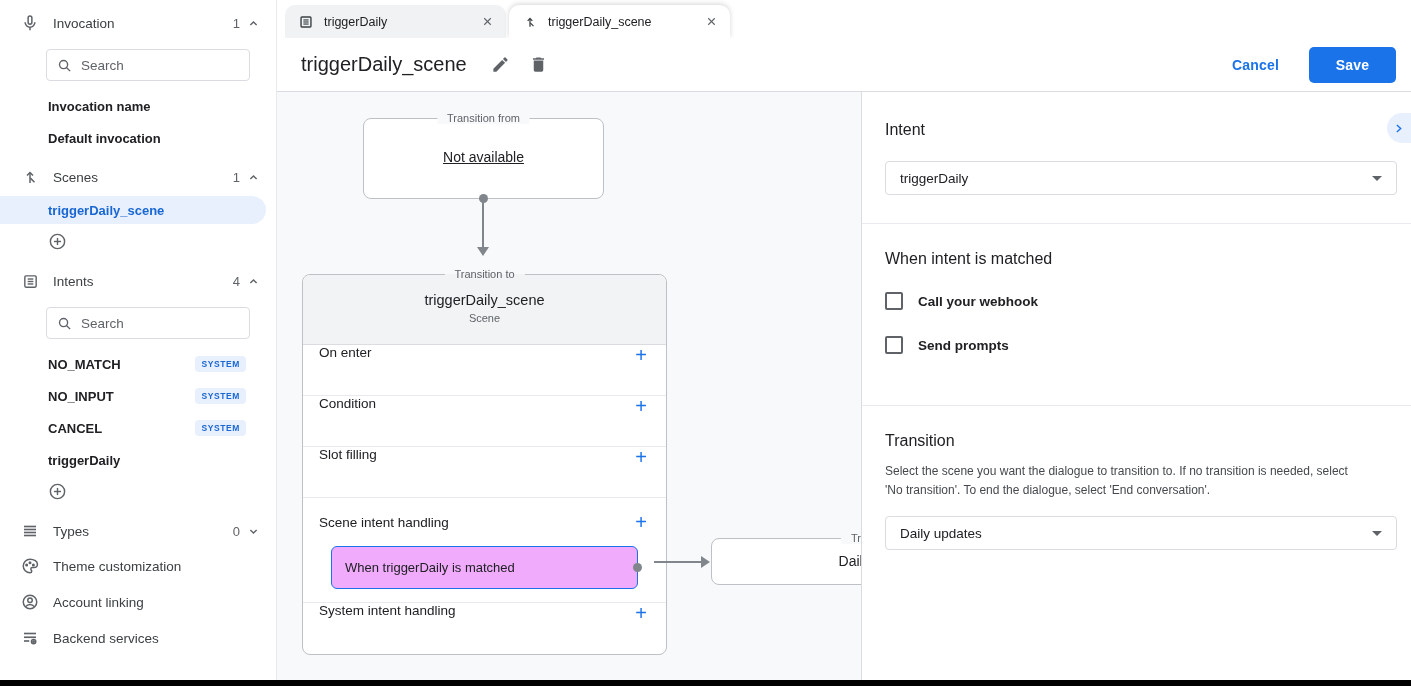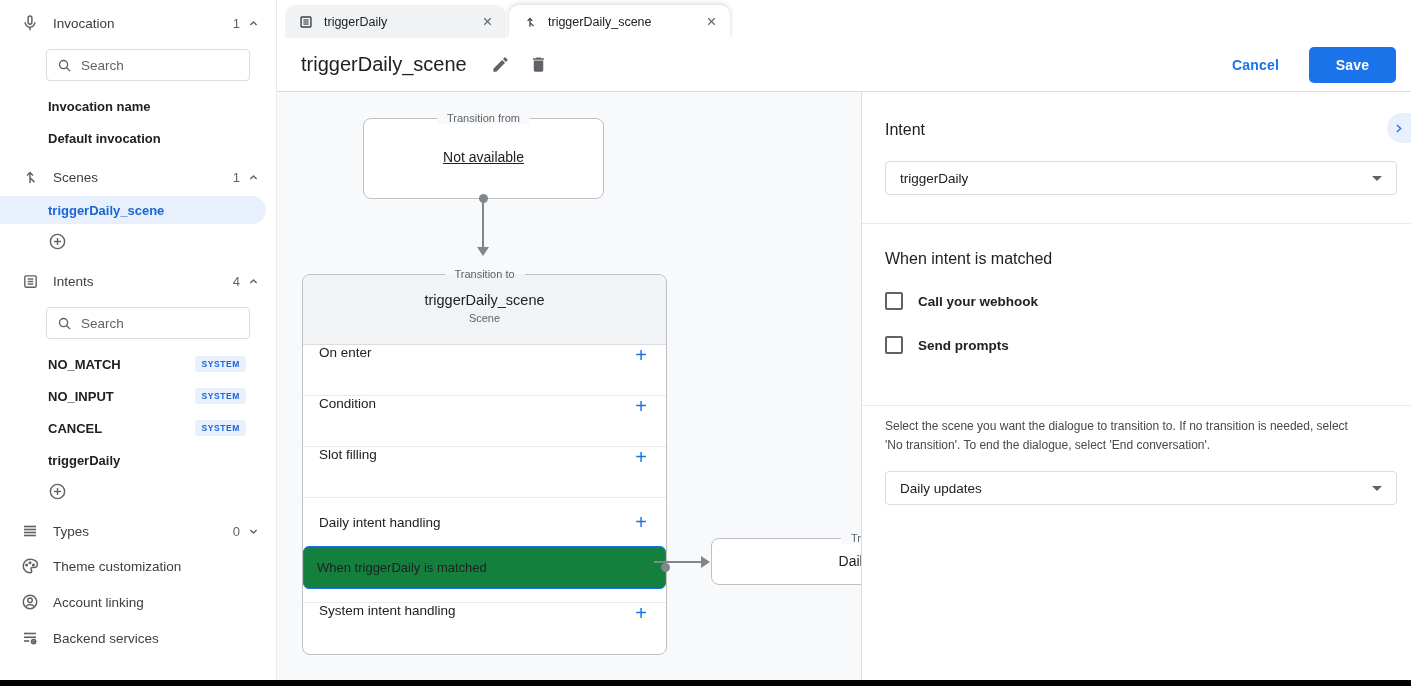--- a/index.html
+++ b/index.html
@@ -56,21 +56,21 @@
   .scene-card { position:absolute; left:25px; top:182px; width:365px; background:#fff; border:1px solid #bdc1c6; border-radius:8px; }
   .scene-card .node-label { background:linear-gradient(#f8f9fa 50%, #f1f3f4 50%); }
   .scene-head { height:70px; background:#f1f3f4; border-radius:8px 8px 0 0; border-bottom:1px solid #dadce0; text-align:center; padding-top:17px; }
   .scene-head .sc-title { font-size:14.5px; color:#202124; }
   .scene-head .sc-sub { font-size:11px; color:#5f6368; margin-top:4px; }
   .sc-row { height:51px; display:flex; align-items:flex-start; padding:0 19px 0 16px; border-bottom:1px solid #e8eaed; font-size:13.5px; color:#202124; }
   .sc-row:last-child { border-bottom:none; }
   .sc-row .plus, .sc-rowhead .plus { margin-left:auto; color:#1a73e8; font-size:20px; font-weight:400; line-height:1; cursor:pointer; }
   .sc-custom { border-bottom:1px solid #e8eaed; padding-bottom:13px; }
   .sc-rowhead { height:48px; display:flex; align-items:center; padding:0 19px 0 16px; font-size:13.5px; color:#202124; }
-  .matched-card { position:relative; margin:0 0; height:43px; background:#15803d; border:1.5px solid #1a73e8; border-radius:6px; display:flex; align-items:center; padding-left:13px; font-size:13px; color:#202124; cursor:pointer; }
+  .matched-card { position:relative; margin:0 28px; height:43px; background:#f0abfc; border:1.5px solid #1a73e8; border-radius:6px; display:flex; align-items:center; padding-left:13px; font-size:13px; color:#202124; cursor:pointer; }
   .matched-card .dot { right:-5px; top:50%; margin-top:-4.5px; }
 
   .hstem { position:absolute; left:377px; top:469px; width:49px; height:2px; background:#80868b; }
   .harrow { position:absolute; left:424px; top:464px; width:0; height:0; border-top:6px solid transparent; border-bottom:6px solid transparent; border-left:9px solid #80868b; }
   .daily-card { position:absolute; left:434px; top:446px; width:340px; height:47px; background:#fff; border:1px solid #bdc1c6; border-radius:8px; }
   .daily-card .node-content { text-align:center; line-height:45px; font-size:14px; color:#202124; }
 
   
   .panel { flex:1; background:#fff; border-left:1px solid #dadce0; position:relative; padding:0 14px 0 23px; min-width:0; }
   .collapse-btn { position:absolute; top:21px; right:0; width:24px; height:30px; background:#e8f0fe; border-radius:15px 0 0 15px; display:flex; align-items:center; justify-content:flex-start; padding-left:5px; cursor:pointer; }
@@ -347,21 +347,21 @@
           <div class="sc-row">
             <span>Condition</span>
             <span class="plus">+</span>
           </div>
           <div class="sc-row">
             <span>Slot filling</span>
             <span class="plus">+</span>
           </div>
           <div class="sc-custom">
             <div class="sc-rowhead">
-              <span>Daily intent handling</span>
+              <span>Scene intent handling</span>
               <span class="plus">+</span>
             </div>
             <div class="matched-card">
               <span>When triggerDaily is matched</span>
               <span class="dot"></span>
             </div>
           </div>
           <div class="sc-row">
             <span>System intent handling</span>
             <span class="plus">+</span>
@@ -399,20 +399,21 @@
           <span class="cb-box"></span>
           <span class="cb-label">Call your webhook</span>
         </div>
         <div class="cb-row cb-row2">
           <span class="cb-box"></span>
           <span class="cb-label">Send prompts</span>
         </div>
 
         <div class="divider div2"></div>
 
+        <div class="p-heading h-transition">Transition</div>
         <div class="p-desc">Select the scene you want the dialogue to transition to. If no transition is needed, select 'No transition'. To end the dialogue, select 'End conversation'.</div>
 
         <div class="dropdown dd-transition">
           <span>Daily updates</span>
           <span class="caret"></span>
         </div>
       </div>
 
     </div>
   </div>

